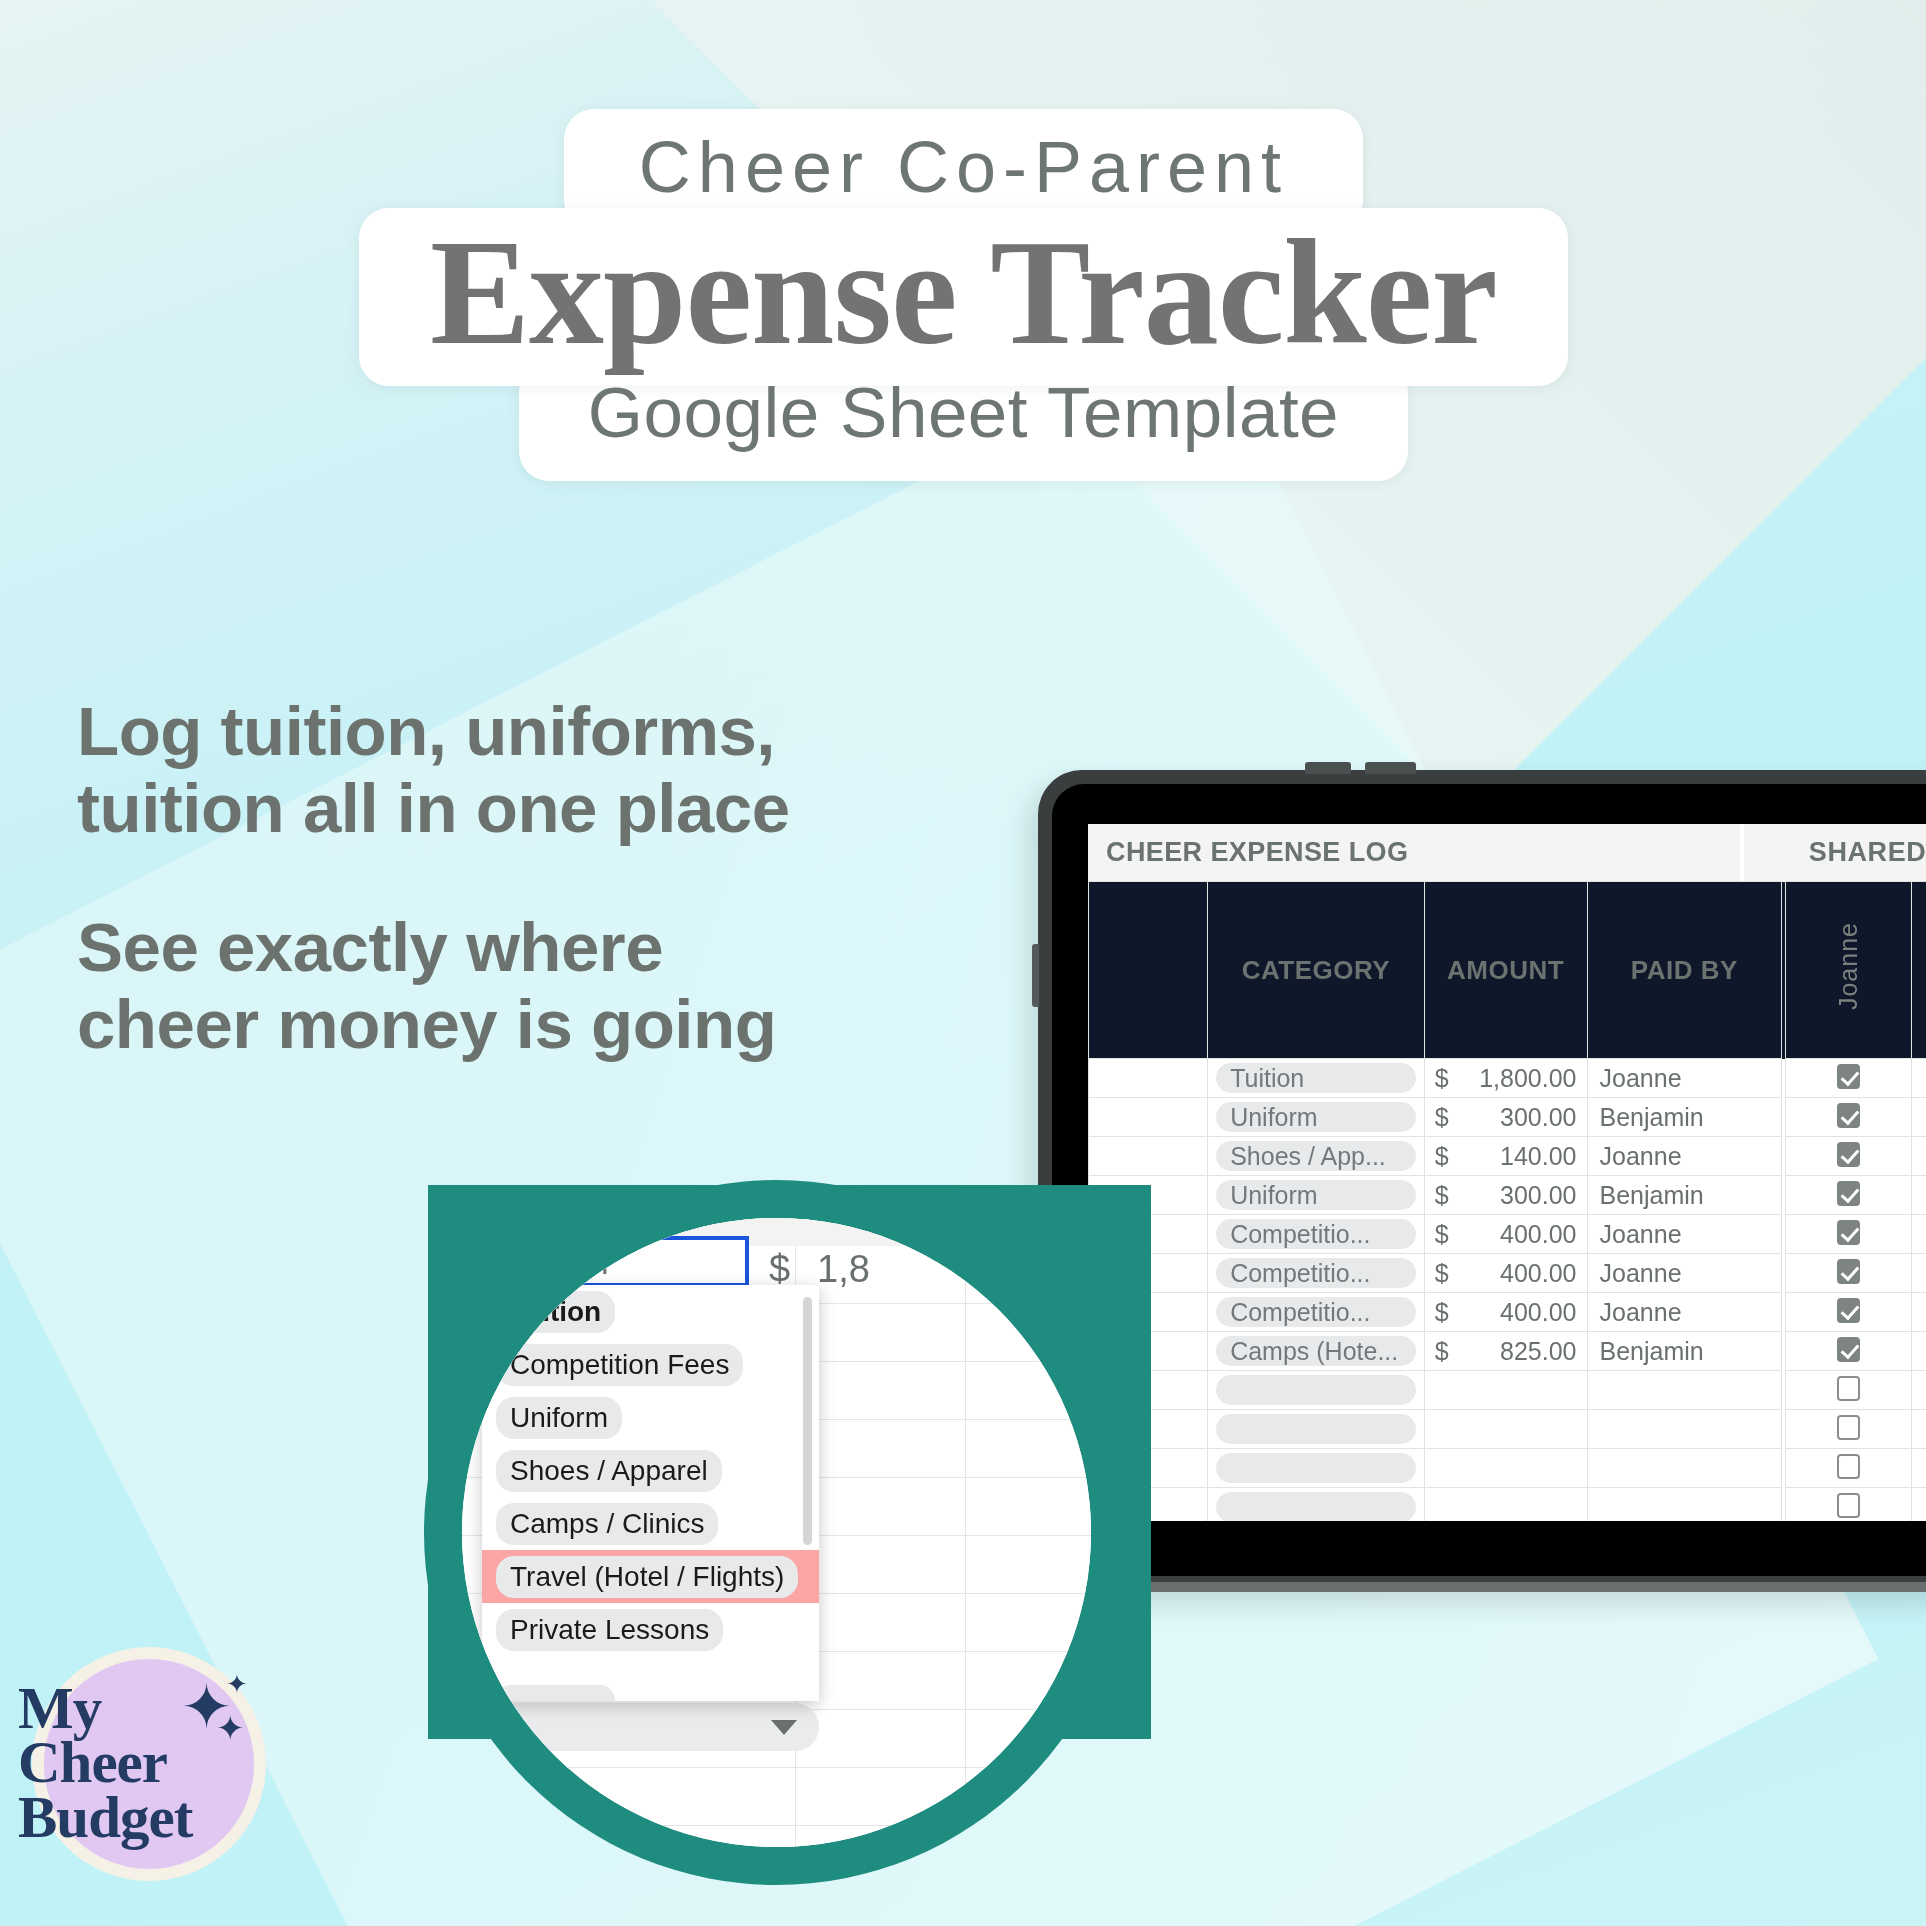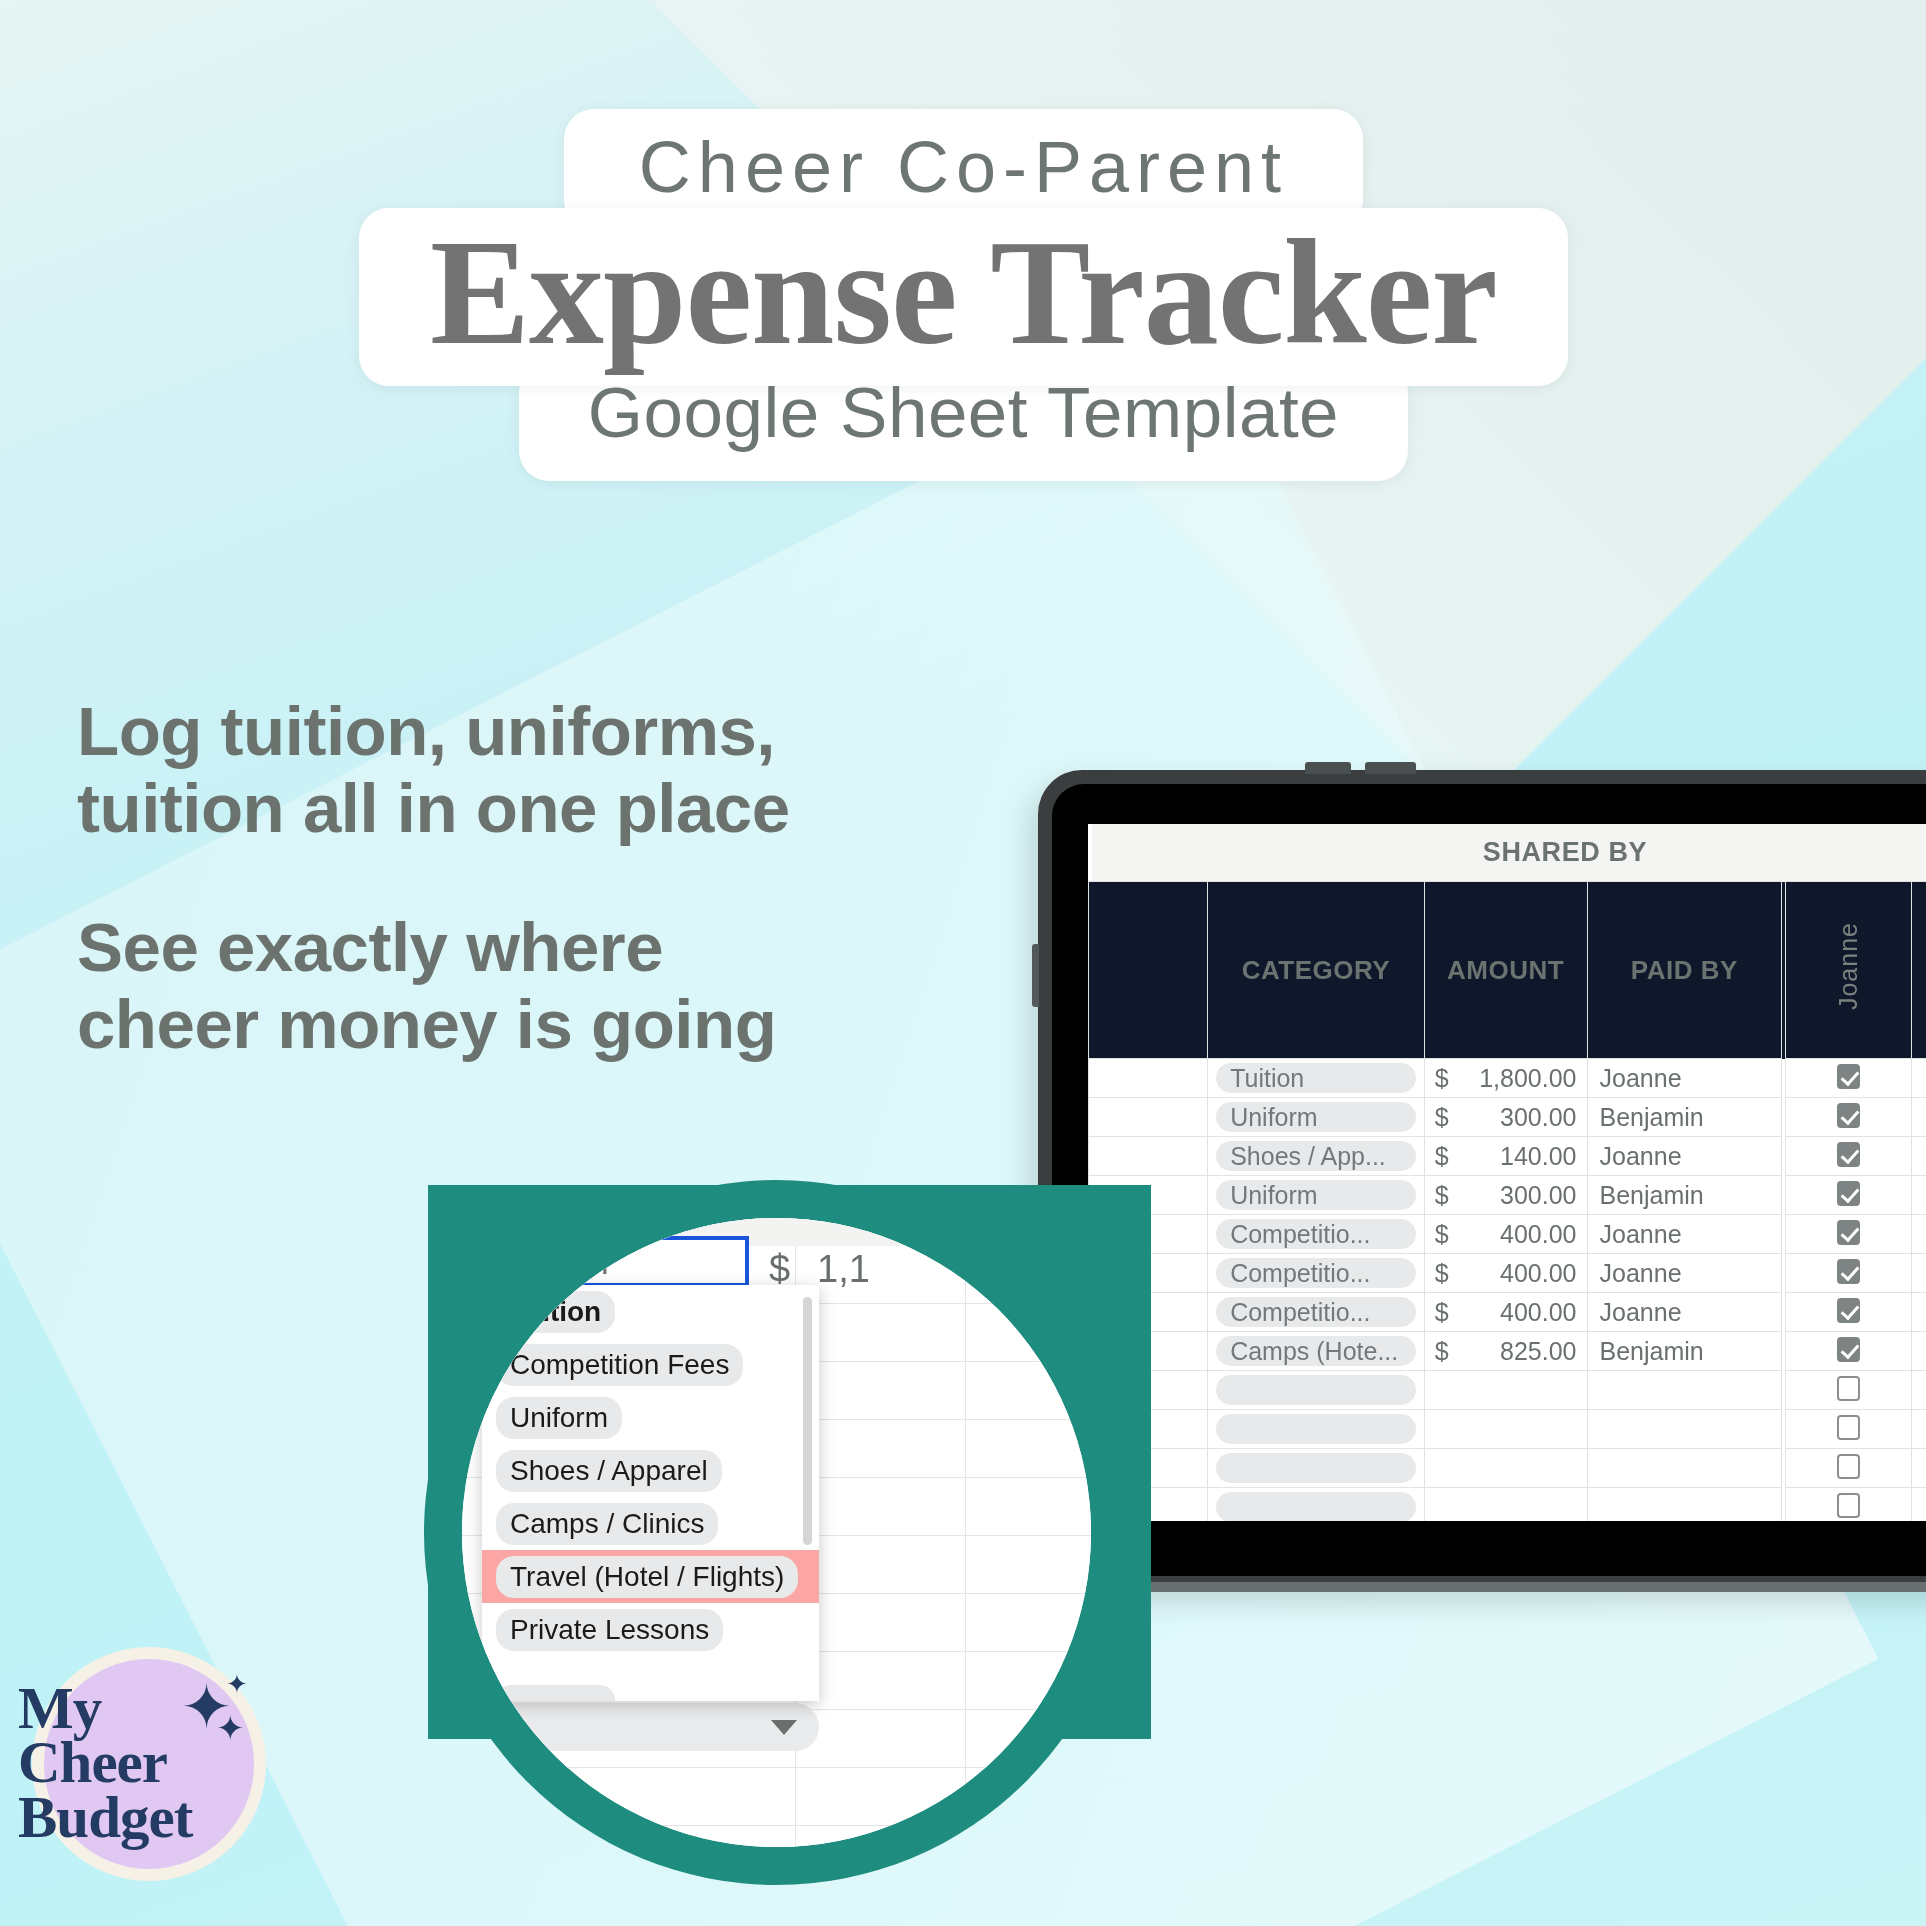--- a/index.html
+++ b/index.html
@@ -191,20 +191,21 @@
 
   <div class="tablet">
     <div class="tab-btn b1"></div>
     <div class="tab-btn b2"></div>
     <div class="tab-edge"></div>
     <div class="tablet-inner">
       <div class="tablet-screen">
 
         <div class="sheet">
           <div class="sheet-top">
+            <div class="sheet-title">CHEER EXPENSE LOG</div>
             <div class="sheet-gap"></div>
             <div class="sheet-shared">SHARED BY</div>
           </div>
 
           <table class="grid">
             <colgroup>
               <col class="c-date">
                 <col class="c-cat">
                 <col class="c-amt">
                 <col class="c-paid">
@@ -452,21 +453,21 @@
         <div id="zoom-amounts">
             <div class="zs-amt" style="top: 149px;">0.</div>
             <div class="zs-amt" style="top: 206px;">0.00</div>
             <div class="zs-amt" style="top: 263px;">0.00</div>
             <div class="zs-amt" style="top: 321px;">0.00</div>
             <div class="zs-amt" style="top: 378px;">0.00</div>
             <div class="zs-amt" style="top: 436px;">5.00</div>
           </div>
 
         <div class="dol-zoom">$</div>
-        <div class="amt-zoom">1,1</div>
+        <div class="amt-zoom">1,8</div>
 
         <div class="cell-input">Tuition</div>
 
         <div class="dd">
           <div id="dd-list">
               <div class="dd-item">
                 <span class="dd-chip bold">Tuition</span>
               </div>
               <div class="dd-item">
                 <span class="dd-chip">Competition Fees</span>

